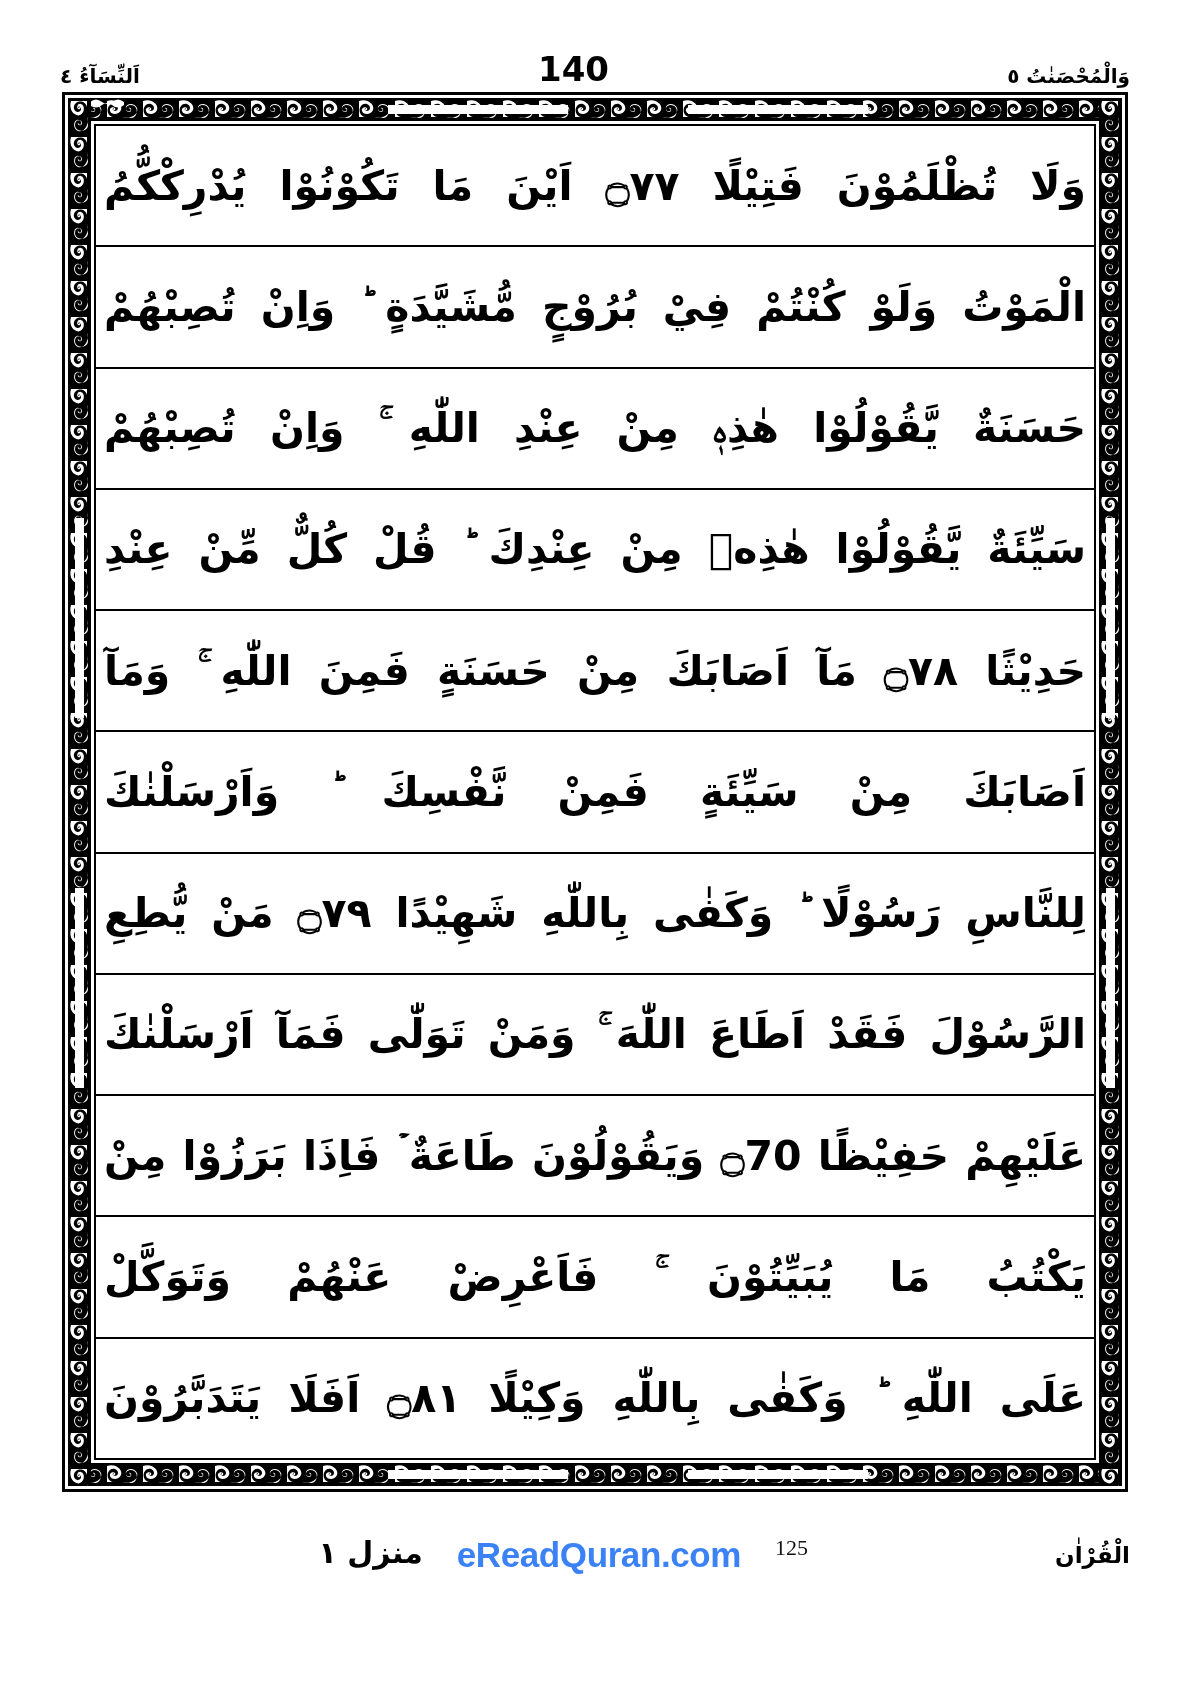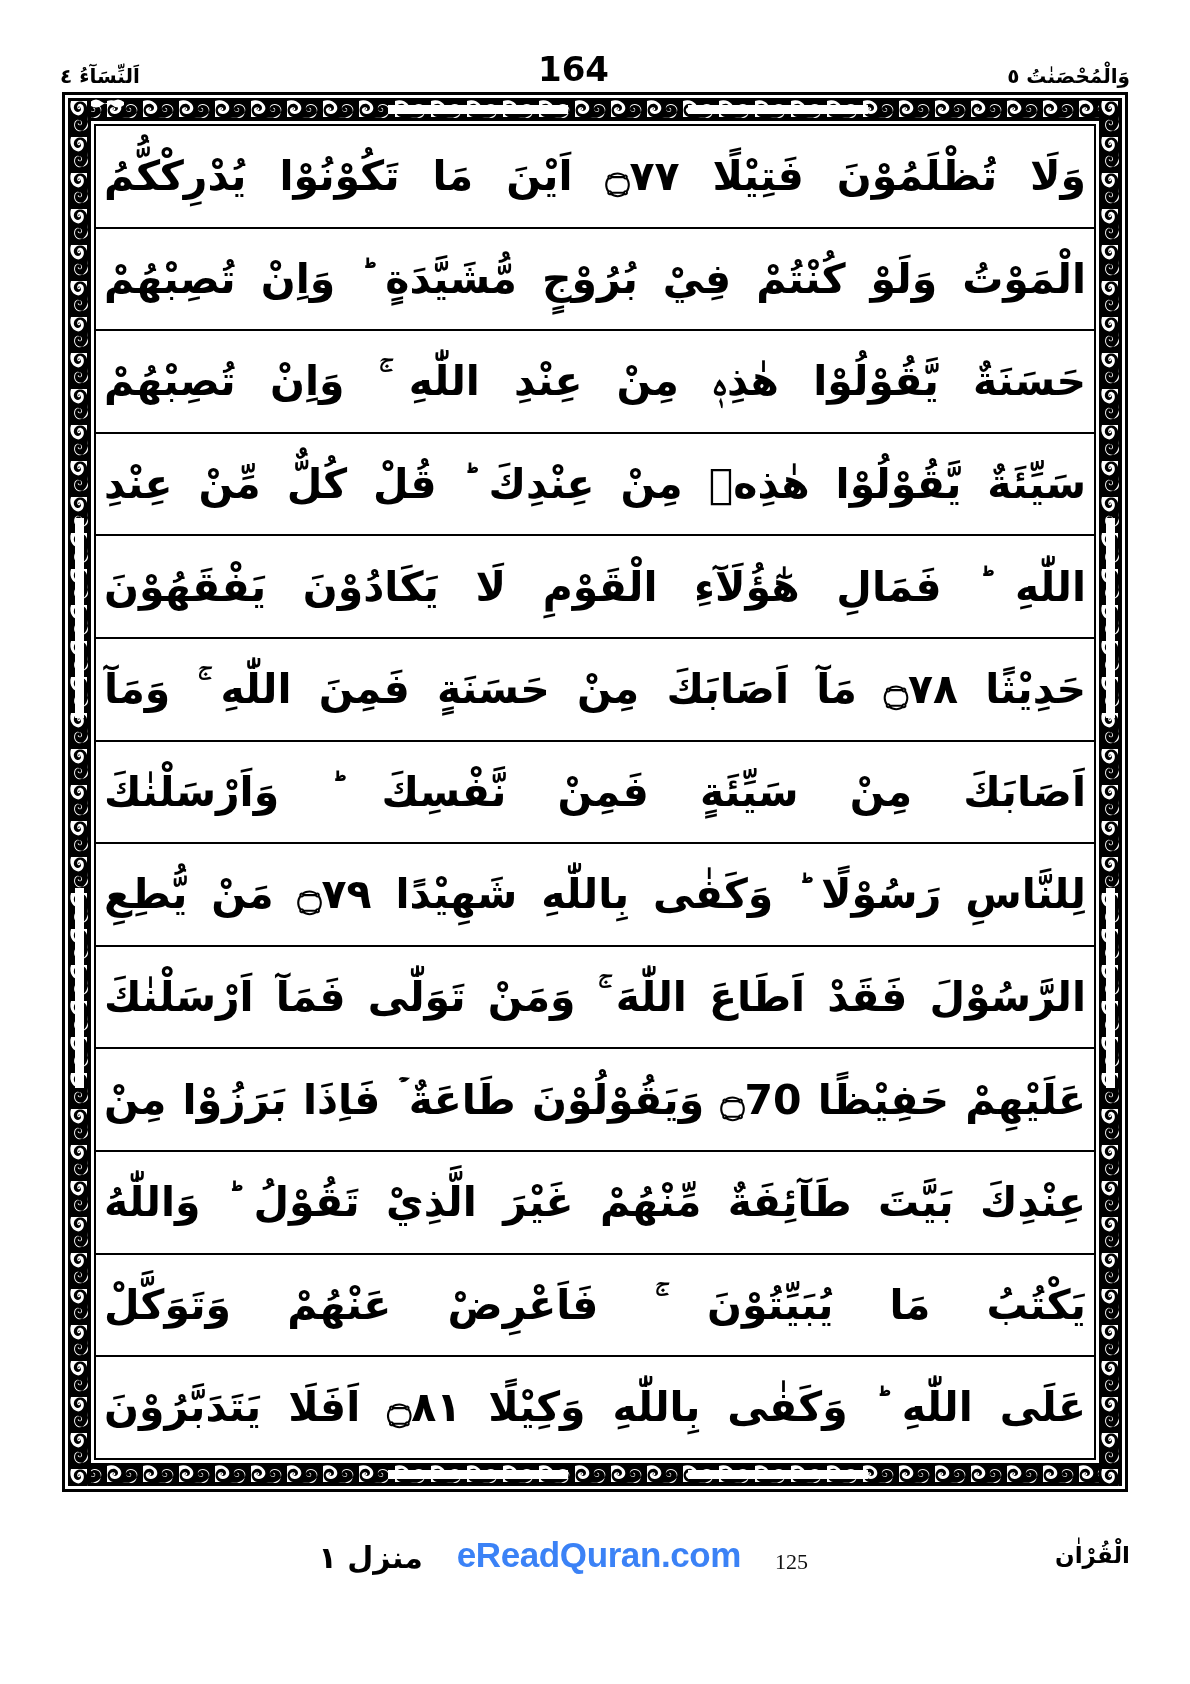--- a/index.html
+++ b/index.html
@@ -125,21 +125,21 @@
   }
   .ftr-cell {
     font-family: "DejaVu Sans", sans-serif;
     font-size: 30px;
     color: #000;
     white-space: nowrap;
     font-weight: 700;
   }
   .ftr-center {
     display: flex;
-    align-items: flex-end;
+    align-items: flex-start;
     gap: 34px;
     direction: ltr;
   }
   .ftr-manzil { font-size: 30px; }
   .ftr-brand {
     font-family: "Liberation Sans", sans-serif;
     font-size: 35px;
     font-weight: 700;
     letter-spacing: -0.4px;
     color: #3b82f6;
@@ -152,21 +152,21 @@
   }
   .ftr-quran { font-size: 23px; }
 </style>
 </head>
 <body>
 
 <div id="page">
 
   <div class="page-header">
     <div class="hdr-cell hdr-juz">وَالْمُحْصَنٰتُ ٥</div>
-    <div class="hdr-cell hdr-page">164</div>
+    <div class="hdr-cell hdr-page">140</div>
     <div class="hdr-cell hdr-surah">اَلنِّسَآءُ ٤</div>
   </div>
 
   <div class="frame-outer">
 
     <div class="orn orn-top">
       <svg width="1060" height="23" viewBox="0 0 1060 23" preserveAspectRatio="none">
         <rect width="1060" height="23" fill="#000"></rect>
         <g fill="#fff">
           <g>
@@ -374,39 +374,33 @@
       <div class="aya-line">
         <div class="aya-text">الْمَوْتُ وَلَوْ كُنْتُمْ فِيْ بُرُوْجٍ مُّشَيَّدَةٍ ؕ وَاِنْ تُصِبْهُمْ</div>
       </div>
       <div class="aya-line">
         <div class="aya-text">حَسَنَةٌ يَّقُوْلُوْا هٰذِهٖ مِنْ عِنْدِ اللّٰهِ ۚ وَاِنْ تُصِبْهُمْ</div>
       </div>
       <div class="aya-line">
         <div class="aya-text">سَيِّئَةٌ يَّقُوْلُوْا هٰذِهٖ مِنْ عِنْدِكَ ؕ قُلْ كُلٌّ مِّنْ عِنْدِ</div>
       </div>
       <div class="aya-line">
-        <div class="aya-text">اللّٰهِ ؕ فَمَالِ هٰٓؤُلَآءِ الْقَوْمِ لَا يَكَادُوْنَ يَفْقَهُوْنَ</div>
-      </div>
-      <div class="aya-line">
         <div class="aya-text">حَدِيْثًا ۝٧٨ مَآ اَصَابَكَ مِنْ حَسَنَةٍ فَمِنَ اللّٰهِ ۚ وَمَآ</div>
       </div>
       <div class="aya-line">
         <div class="aya-text">اَصَابَكَ مِنْ سَيِّئَةٍ فَمِنْ نَّفْسِكَ ؕ وَاَرْسَلْنٰكَ</div>
       </div>
       <div class="aya-line">
         <div class="aya-text">لِلنَّاسِ رَسُوْلًا ؕ وَكَفٰى بِاللّٰهِ شَهِيْدًا ۝٧٩ مَنْ يُّطِعِ</div>
       </div>
       <div class="aya-line">
         <div class="aya-text">الرَّسُوْلَ فَقَدْ اَطَاعَ اللّٰهَ ۚ وَمَنْ تَوَلّٰى فَمَآ اَرْسَلْنٰكَ</div>
       </div>
       <div class="aya-line">
         <div class="aya-text">عَلَيْهِمْ حَفِيْظًا ۝70 وَيَقُوْلُوْنَ طَاعَةٌ ۡ فَاِذَا بَرَزُوْا مِنْ</div>
-      </div>
-      <div class="aya-line">
-        <div class="aya-text">عِنْدِكَ بَيَّتَ طَآئِفَةٌ مِّنْهُمْ غَيْرَ الَّذِيْ تَقُوْلُ ؕ وَاللّٰهُ</div>
       </div>
       <div class="aya-line">
         <div class="aya-text">يَكْتُبُ مَا يُبَيِّتُوْنَ ۚ فَاَعْرِضْ عَنْهُمْ وَتَوَكَّلْ</div>
       </div>
       <div class="aya-line">
         <div class="aya-text">عَلَى اللّٰهِ ؕ وَكَفٰى بِاللّٰهِ وَكِيْلًا ۝٨١ اَفَلَا يَتَدَبَّرُوْنَ</div>
       </div>
 
     </div>
   </div>

